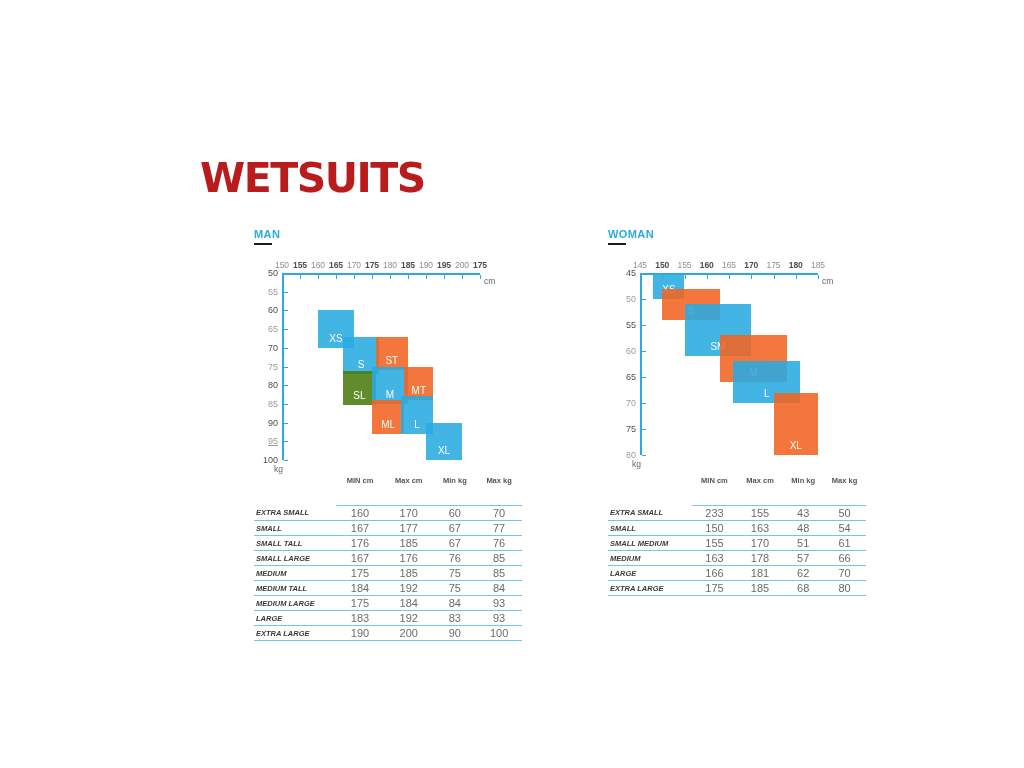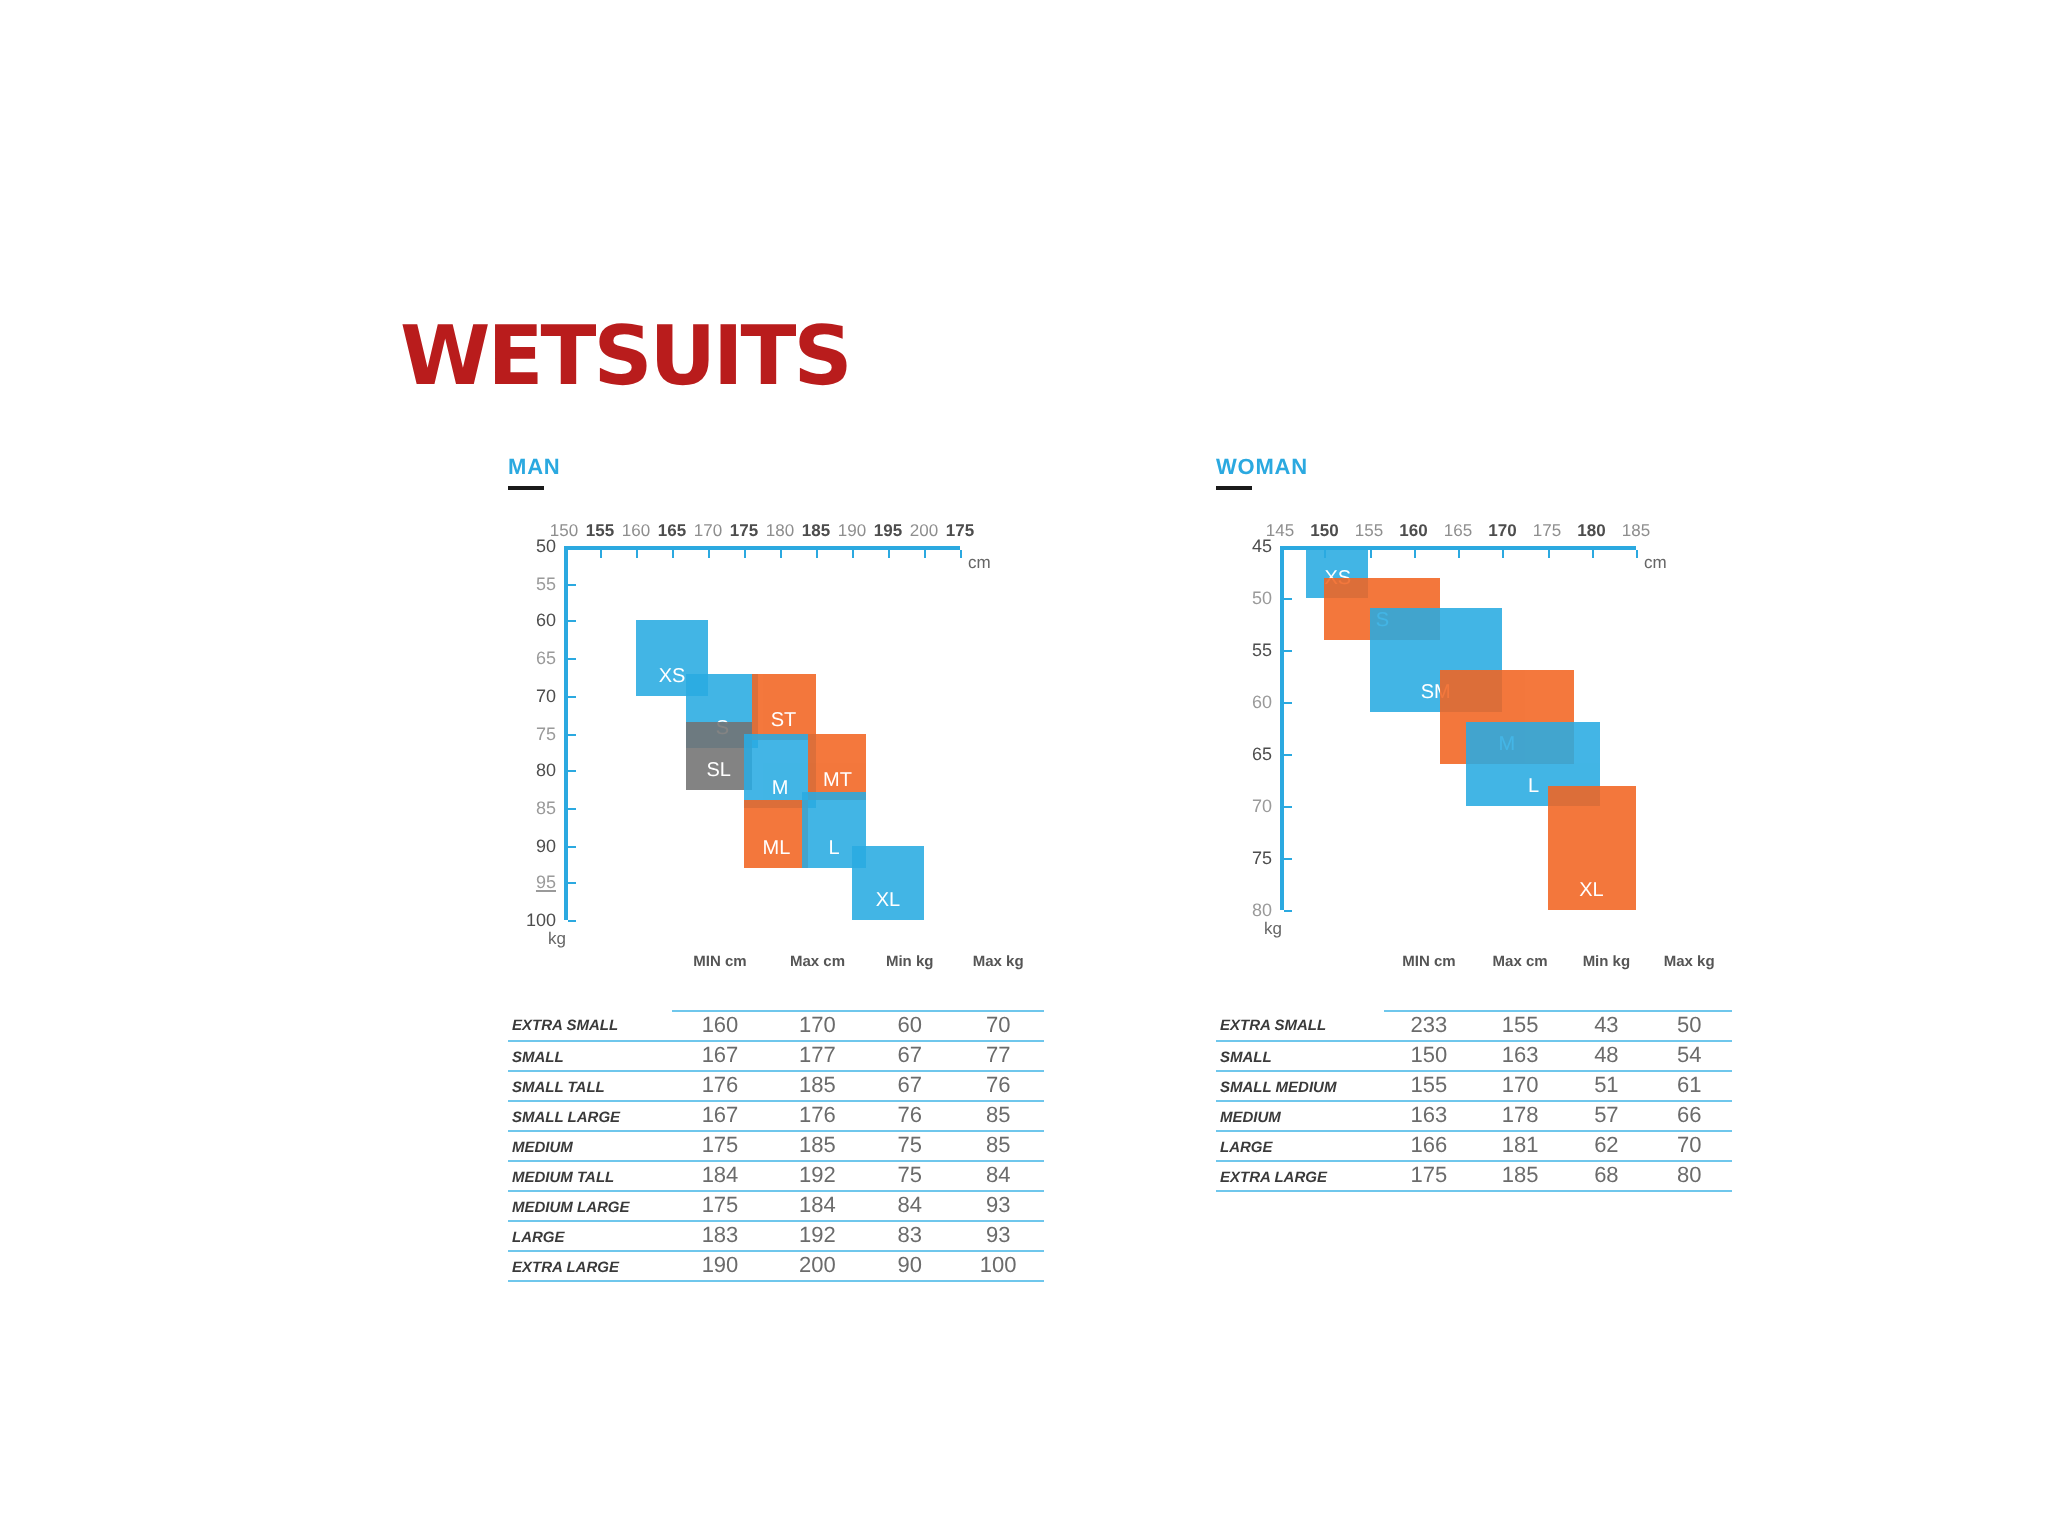--- a/index.html
+++ b/index.html
@@ -206,21 +206,21 @@
       <div class="axis-unit" style="left: 20px; top: 207px;">kg</div>
       <div class="size-box blue" style="left: 64px; top: 53.4px; width: 36px; height: 37.4px; background: rgb(41, 171, 226);">
         <span class="size-box-label">XS</span>
       </div>
       <div class="size-box blue" style="left: 89.2px; top: 79.58px; width: 36px; height: 37.4px; background: rgb(41, 171, 226);">
         <span class="size-box-label">S</span>
       </div>
       <div class="size-box orange" style="left: 121.6px; top: 79.58px; width: 32.4px; height: 33.66px; background: rgb(242, 101, 34);">
         <span class="size-box-label">ST</span>
       </div>
-      <div class="size-box orange" style="left: 89.2px; top: 104px; width: 32.4px; height: 33.66px; background: #737373;">
+      <div class="size-box orange" style="left: 89.2px; top: 114px; width: 32.4px; height: 33.66px; background: #4d7c0f;">
         <span class="size-box-label">SL</span>
       </div>
       <div class="size-box blue" style="left: 118px; top: 109.5px; width: 36px; height: 37.4px; background: rgb(41, 171, 226);">
         <span class="size-box-label">M</span>
       </div>
       <div class="size-box orange" style="left: 150.4px; top: 109.5px; width: 28.8px; height: 33.66px; background: rgb(242, 101, 34);">
         <span class="size-box-label">MT</span>
       </div>
       <div class="size-box orange" style="left: 118px; top: 143.16px; width: 32.4px; height: 33.66px; background: rgb(242, 101, 34);">
         <span class="size-box-label">ML</span>

